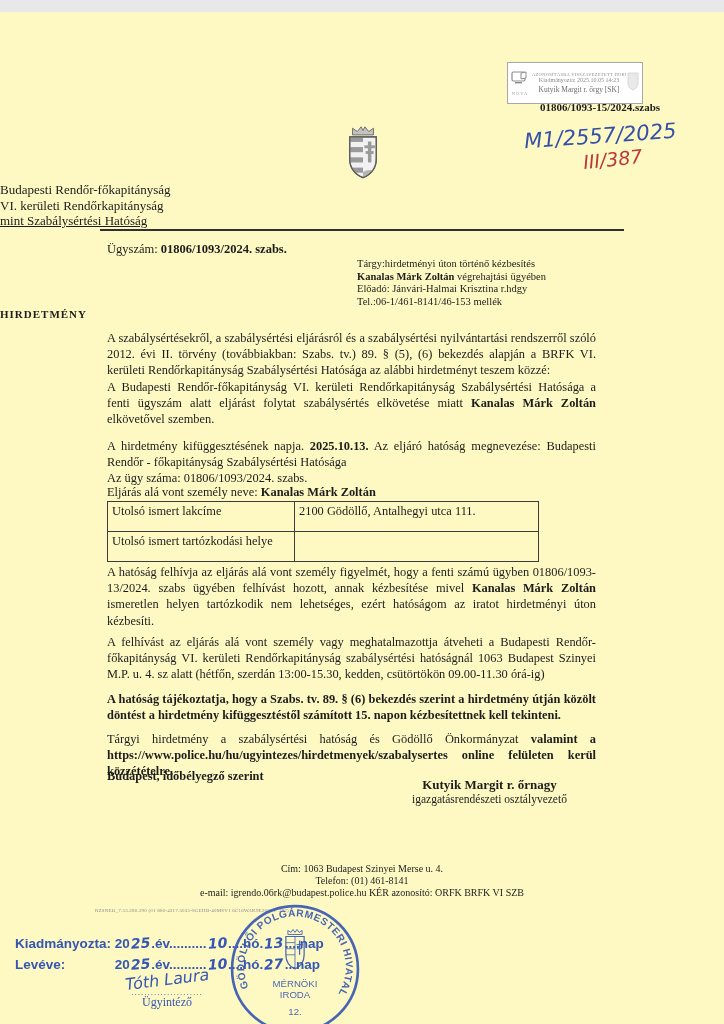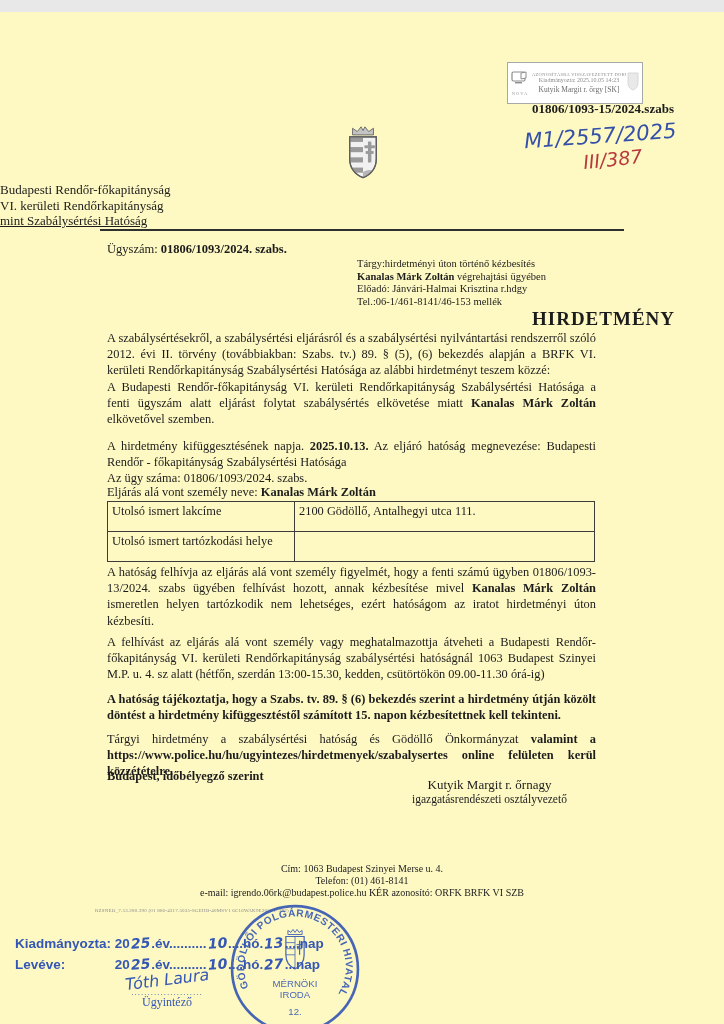--- a/index.html
+++ b/index.html
@@ -8,46 +8,46 @@
   
   .nova-stamp{position:absolute;left:507px;top:50px;width:134px;height:40px;border:1px solid #a8a8a8;
               display:flex;align-items:center;background:#fff;}
   .nova-icon-wrap{width:24px;text-align:center;flex:0 0 24px;}
   .nova-lines{flex:1;overflow:hidden;text-align:center;color:#8d8d8d;line-height:1.25;}
   .nova-l1{font-size:4.5px;letter-spacing:.3px;white-space:nowrap;}
   .nova-l2{font-size:6px;white-space:nowrap;}
   .nova-l3{font-size:7.5px;color:#6b6b6b;white-space:nowrap;}
   .nova-label{font-size:4.5px;color:#9a9a9a;letter-spacing:1px;}
   .stamp-emblem{width:16px;flex:0 0 16px;opacity:.45;}
-  .ref-top{position:absolute;left:528px;top:89px;width:150px;text-align:center;font-size:13px;font-weight:600;}
+  .ref-top{position:absolute;left:540px;top:89px;width:150px;text-align:left;font-size:11px;font-weight:600;}
   
   .hw{font-family:"DejaVu Sans",sans-serif;font-style:italic;}
   .hw-top1{position:absolute;left:524px;top:112px;font-size:21px;color:#3450a8;transform:rotate(-4deg);}
   .hw-top2{position:absolute;left:583px;top:136px;font-size:19px;color:#b8383e;transform:rotate(-6deg);}
   
   .emblem{position:absolute;left:344px;top:110px;}
   .header-block{position:absolute;left:0;top:170px;width:724px;text-align:left;
                 font-weight:normal;font-size:13px;line-height:15.5px;}
   .header-line3{text-decoration:underline;}
   .header-rule{position:absolute;left:100px;top:217px;width:524px;height:2px;background:#2f2f2f;}
   
   .case-line{position:absolute;left:107px;top:230px;font-size:12.5px;}
   .subject-block{position:absolute;left:357px;top:246px;width:270px;font-size:10.5px;line-height:12.5px;}
-  .doc-title{position:absolute;left:0;top:296px;width:675px;text-align:right;font-weight:bold;
-             font-size:19px;letter-spacing:1px;}
+  .doc-title{position:absolute;left:0;top:296px;width:675px;text-align:left;font-weight:bold;
+             font-size:11px;letter-spacing:1px;}
   
   .para{position:absolute;left:107px;width:489px;font-size:12.4px;line-height:16.2px;text-align:justify;margin:0;}
   .b{font-weight:bold;}
-  .person-table{position:absolute;left:107px;top:489px;width:488px;border-collapse:collapse;
+  .person-table{position:absolute;left:107px;top:489px;width:432px;border-collapse:collapse;
                 font-size:12.4px;}
   .person-table td{border:1.4px solid #3c3c3c;padding:2px 4px;height:25px;vertical-align:top;}
   .person-table td.lbl{width:178px;}
   .person-table td.val{}
   .signer{position:absolute;left:362px;top:765px;width:255px;text-align:center;}
-  .signer-name{font-weight:normal;font-size:13px;}
+  .signer-name{font-weight:bold;font-size:13px;}
   .signer-role{font-size:11.5px;}
   
   .footer{position:absolute;left:0;top:851px;width:724px;text-align:center;font-size:10px;line-height:12px;}
   .tiny-print{position:absolute;left:95px;top:896px;font-size:5px;color:#8a8a8a;letter-spacing:.2px;}
   
   .posting{position:absolute;left:15px;top:921px;color:#3456b4;font-family:"Liberation Sans",sans-serif;
            font-weight:bold;font-size:13.5px;line-height:20px;}
   .posting .hwn{font-size:14px;display:inline-block;transform:rotate(-4deg);margin:0 1px;}
   .posting .lv-label{display:inline-block;width:96px;}
   .clerk{position:absolute;left:112px;top:958px;width:110px;text-align:center;color:#3456b4;}

